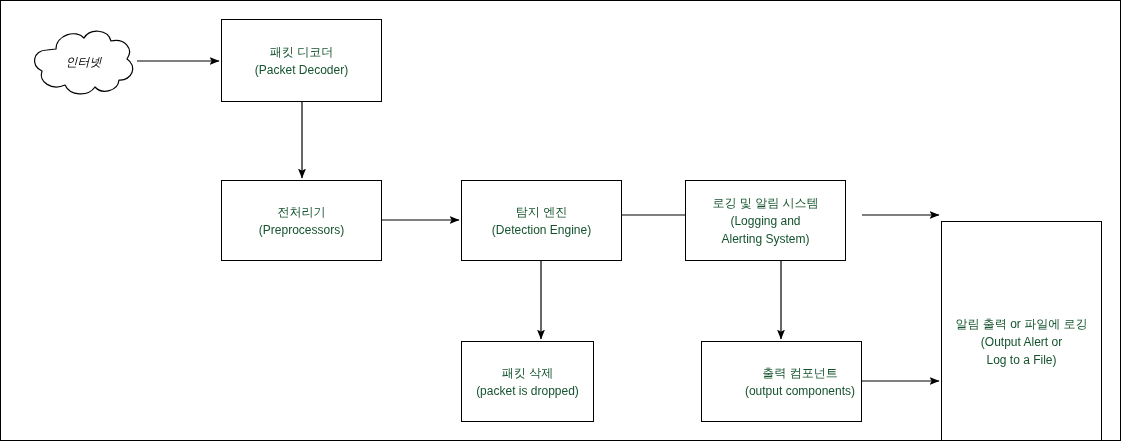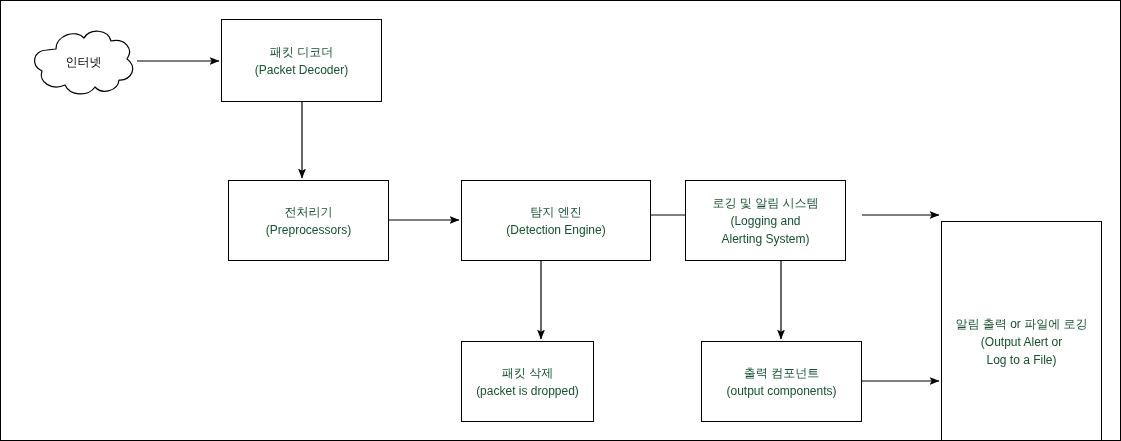--- a/index.html
+++ b/index.html
@@ -44,20 +44,21 @@
     position: absolute;
     left: 0;
     top: 0;
   }
   .cloud-label {
     position: relative;
     font-size: 12px;
     line-height: 18px;
     color: #000000;
     text-align: center;
+    font-style: italic;
   }
   .edges {
     position: absolute;
     left: 0;
     top: 0;
     width: 1121px;
     height: 441px;
     pointer-events: none;
   }
 </style>
@@ -98,42 +99,42 @@
                C 4 39, 7 23, 21 23 Z" fill="#ffffff" stroke="#000000" stroke-width="1.2" stroke-linejoin="round"></path>
     </svg>
     <div class="cloud-label">인터넷</div>
   </div>
 
   <div class="node" style="left:220px; top:18px; width:161px; height:83px;">
     <div class="node-label">패킷 디코더
 (Packet Decoder)</div>
   </div>
 
-  <div class="node" style="left:220px; top:179px; width:161px; height:81px;margin-left:7px;">
+  <div class="node" style="left:220px; top:179px; width:161px; height:81px;">
     <div class="node-label">전처리기
 (Preprocessors)</div>
   </div>
 
-  <div class="node" style="left:460px; top:179px; width:190px; height:81px;">
+  <div class="node" style="left:460px; top:179px; width:161px; height:81px;">
     <div class="node-label">탐지 엔진
 (Detection Engine)</div>
   </div>
 
   <div class="node" style="left:684px; top:179px; width:161px; height:81px;">
     <div class="node-label">로깅 및 알림 시스템
 (Logging and
 Alerting System)</div>
   </div>
 
   <div class="node" style="left:460px; top:340px; width:133px; height:81px;">
     <div class="node-label">패킷 삭제
 (packet is dropped)</div>
   </div>
 
-  <div class="node" style="left:700px; top:340px; width:161px; height:81px;">
+  <div class="node" style="left:700px; top:340px; width:161px; height:81px;justify-content:flex-end;">
     <div class="node-label">출력 컴포넌트
 (output components)</div>
   </div>
 
   <div class="node" style="left:940px; top:179px; width:161px; height:242px;margin-top:41px;">
     <div class="node-label">알림 출력 or 파일에 로깅
 (Output Alert or
 Log to a File)</div>
   </div>
 

